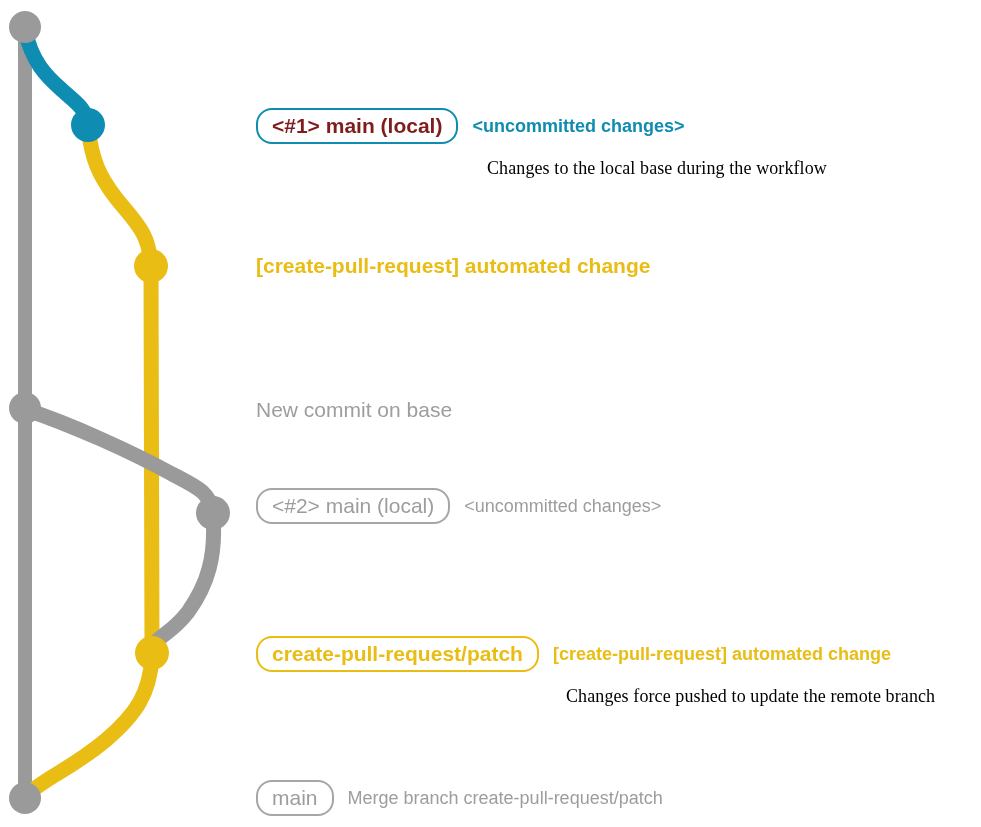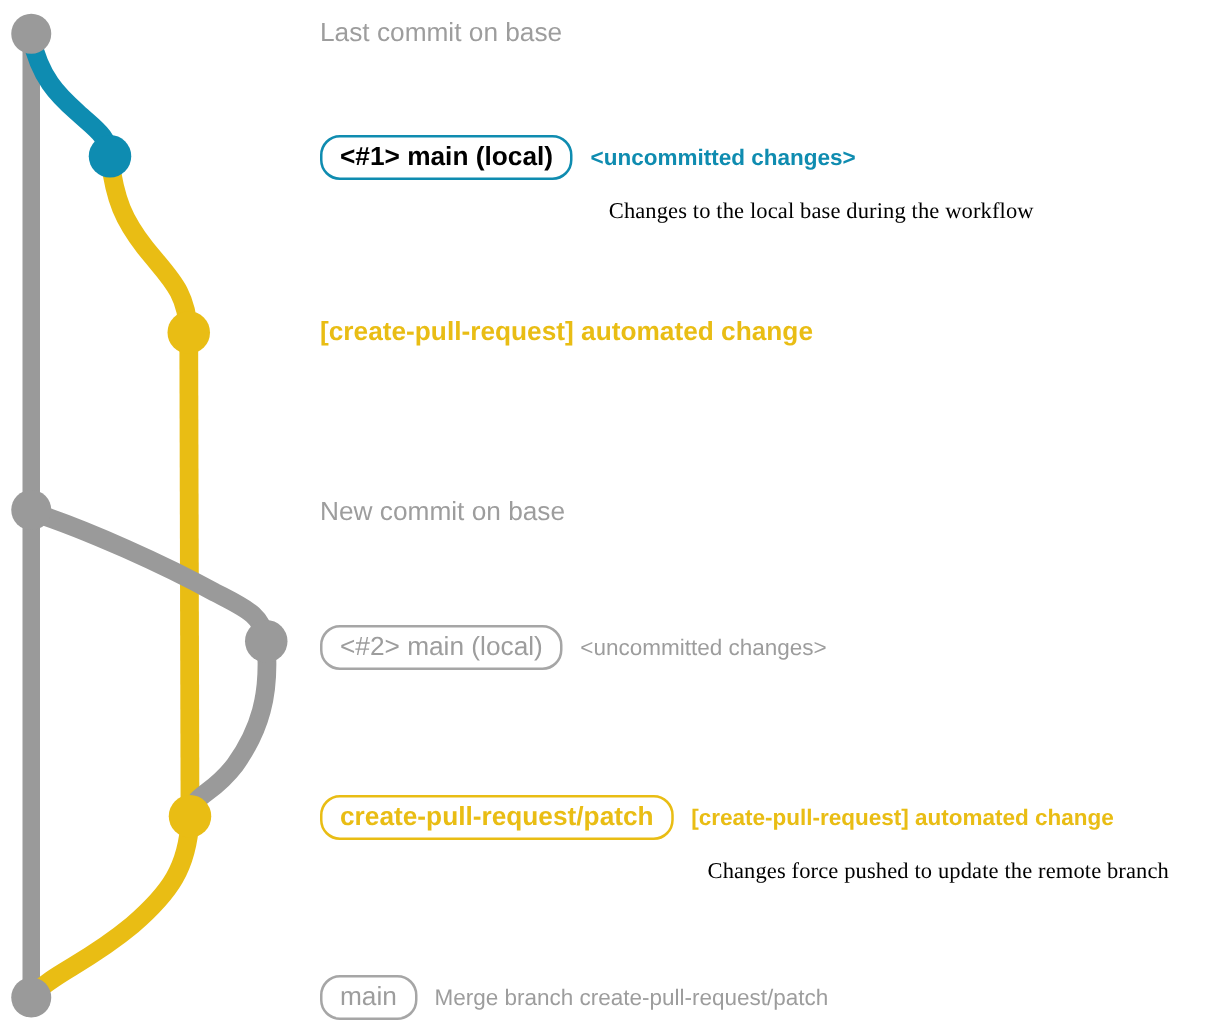--- a/index.html
+++ b/index.html
@@ -47,21 +47,21 @@
     justify-content: center;
     border: 2px solid;
     border-radius: 16px;
     padding: 5px 14px 6px 14px;
     font-size: 21px;
     font-weight: bold;
     line-height: 1;
     background: #ffffff;
     box-sizing: border-box;
   }
-  .badge-teal { border-color: #0f8cb0; color: #000000; }
+  .badge-teal { border-color: #0f8cb0; color: #7f1d1d; }
   .badge-gold { border-color: #e9bd14; color: #e9bd14; }
   .badge-gray { border-color: #a6a6a6; color: #9d9d9d; font-weight: normal; }
   .msg {
     font-size: 18px;
     line-height: 1;
     margin-left: 14px;
   }
   .msg-teal { color: #0f8cb0; font-weight: bold; }
   .msg-gold { color: #e9bd14; font-weight: bold; }
   .msg-gray { color: #9d9d9d; font-weight: normal; }
@@ -107,33 +107,32 @@
       <circle cx="25" cy="27" r="16" fill="#9a9a9a"></circle>
       <circle cx="88" cy="125" r="17" fill="#0e8cb1"></circle>
       <circle cx="151" cy="266" r="17" fill="#e9bd14"></circle>
       <circle cx="25" cy="408" r="16" fill="#9a9a9a"></circle>
       <circle cx="213" cy="513" r="17" fill="#9a9a9a"></circle>
       <circle cx="152" cy="653" r="17" fill="#e9bd14"></circle>
       <circle cx="25" cy="798" r="16" fill="#9a9a9a"></circle>
     </g>
   </svg>
 
-  <div class="standalone-msg plain-gray" style="left:256px; top:16px;">Last commit on base</div>
 
   <div class="row" style="left:256px; top:108px;">
     <span class="badge badge-teal">&lt;#1&gt; main (local)</span>
     <span class="msg msg-teal">&lt;uncommitted changes&gt;</span>
   </div>
   <div class="note-row" style="left:487px; top:146px;">Changes to the local base during the workflow</div>
 
   <div class="standalone-msg plain-gold" style="left:256px; top:255px;">[create-pull-request] automated change</div>
 
   <div class="standalone-msg plain-gray" style="left:256px; top:399px;">New commit on base</div>
 
-  <div class="row" style="left:256px; top:500px;">
+  <div class="row" style="left:256px; top:488px;">
     <span class="badge badge-gray">&lt;#2&gt; main (local)</span>
     <span class="msg msg-gray">&lt;uncommitted changes&gt;</span>
   </div>
 
   <div class="row" style="left:256px; top:636px;">
     <span class="badge badge-gold">create-pull-request/patch</span>
     <span class="msg msg-gold">[create-pull-request] automated change</span>
   </div>
   <div class="note-row" style="left:566px; top:674px;">Changes force pushed to update the remote branch</div>
 

